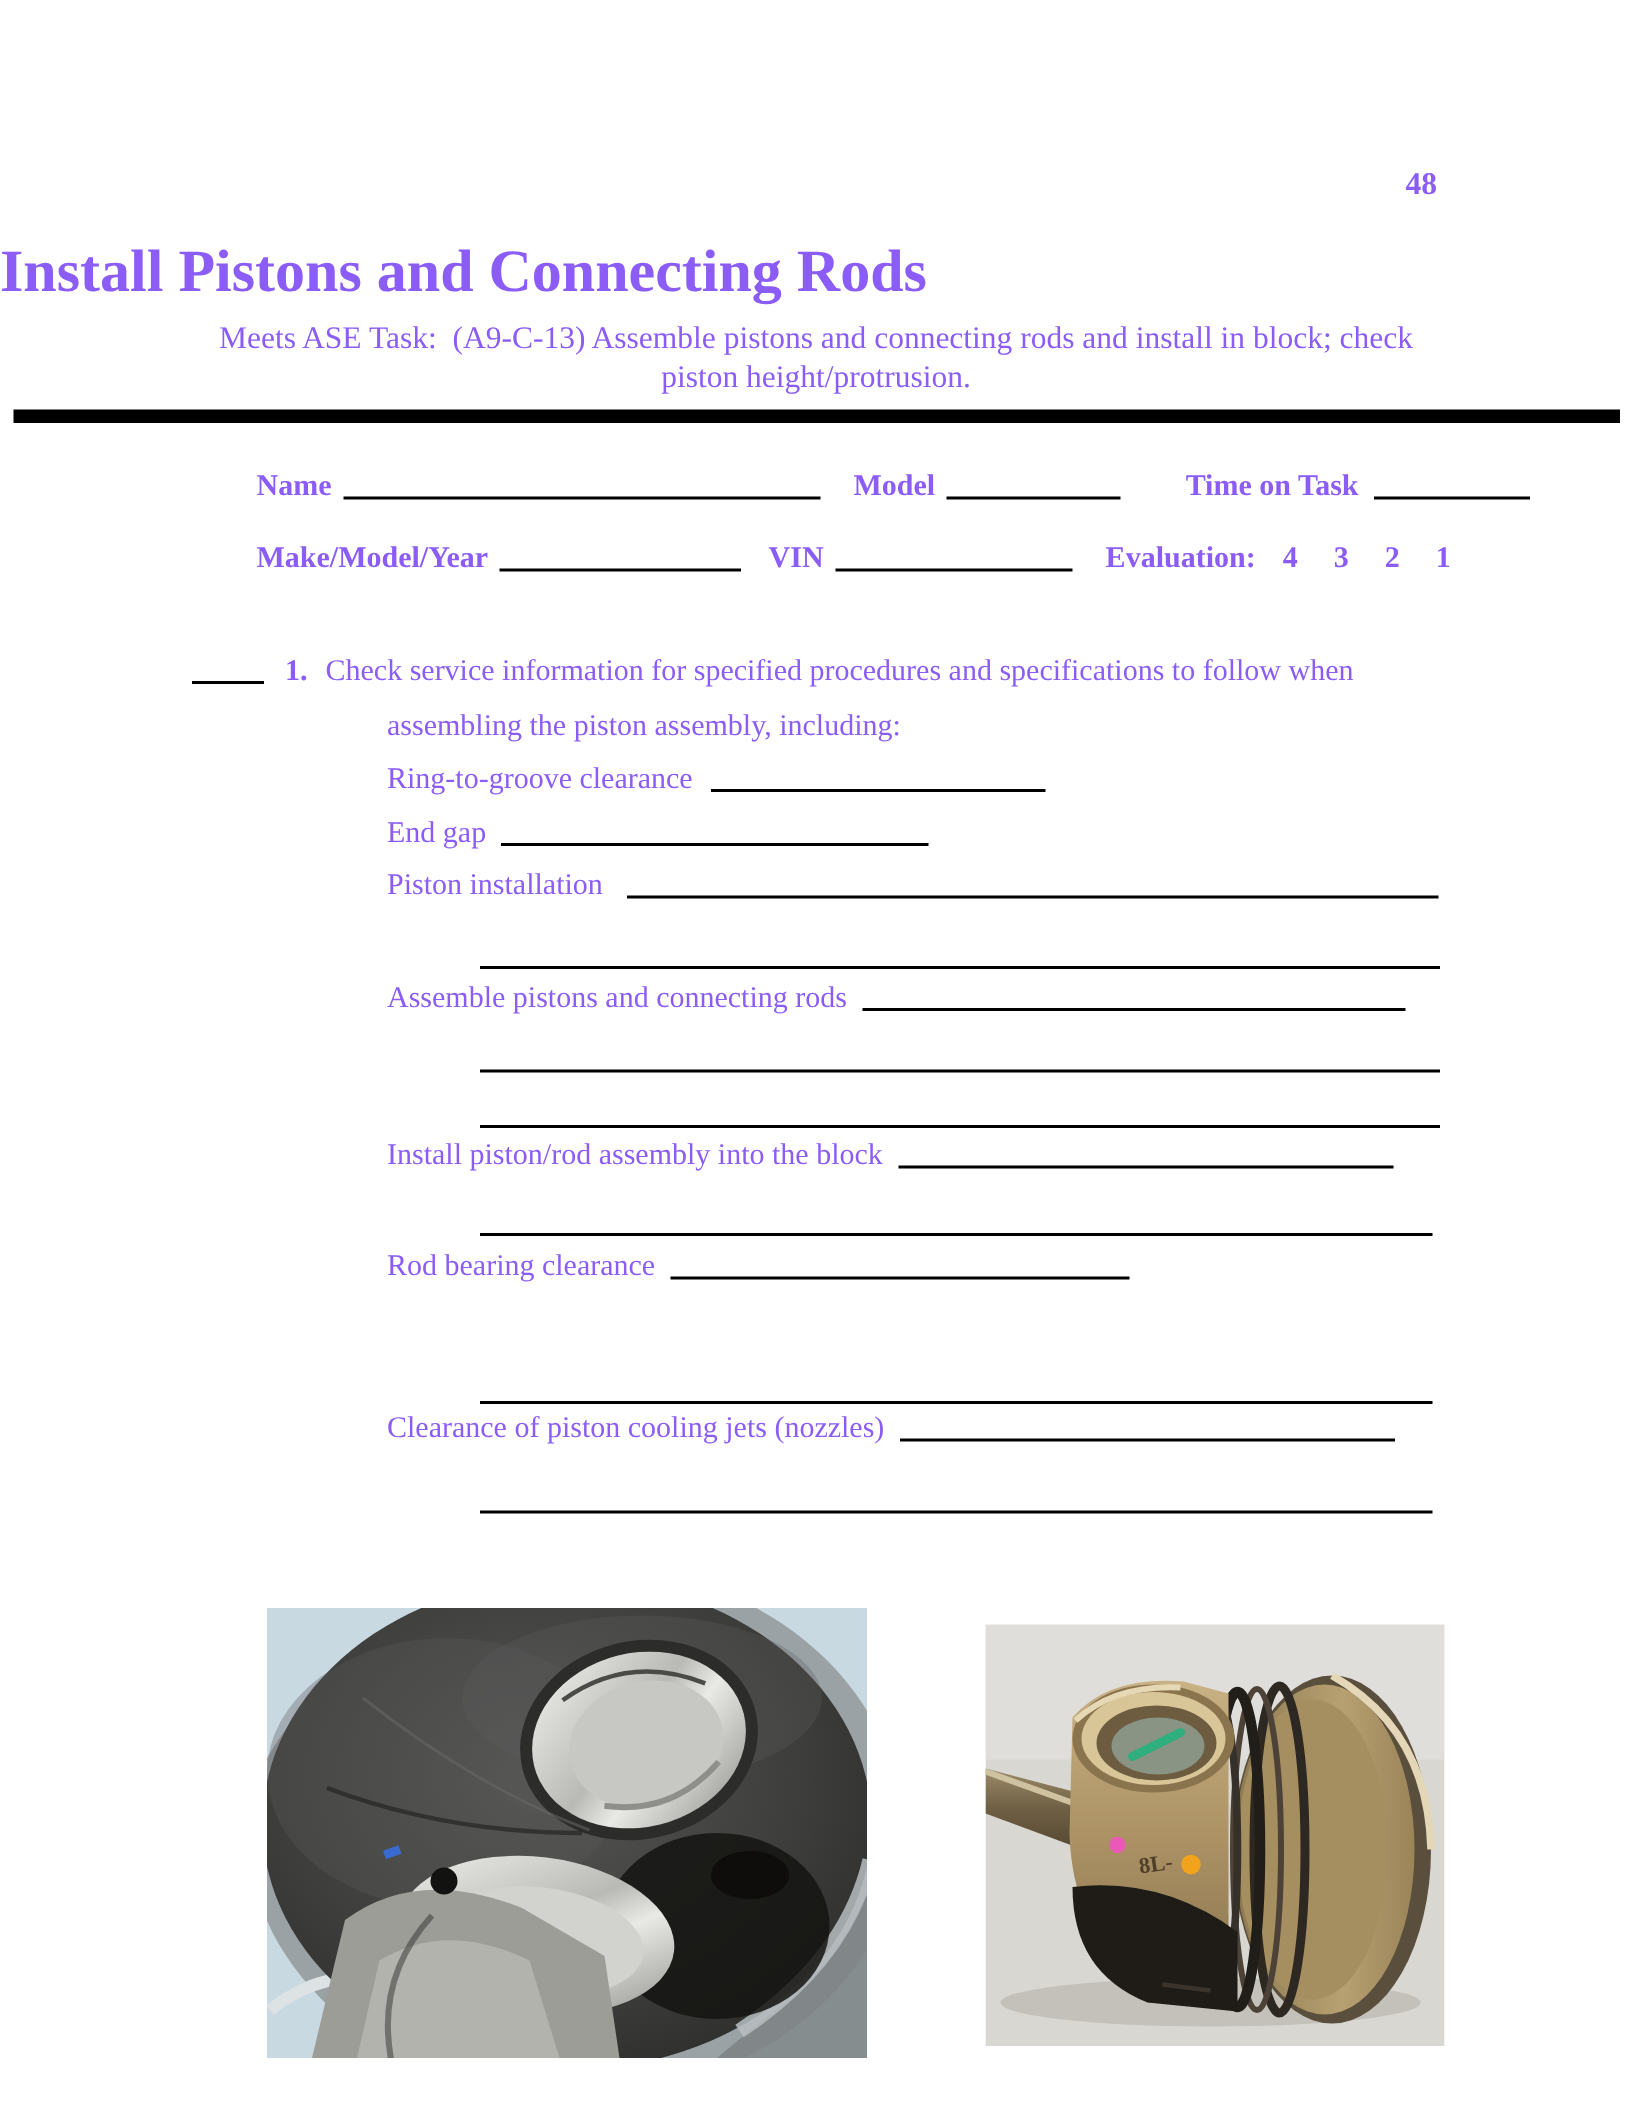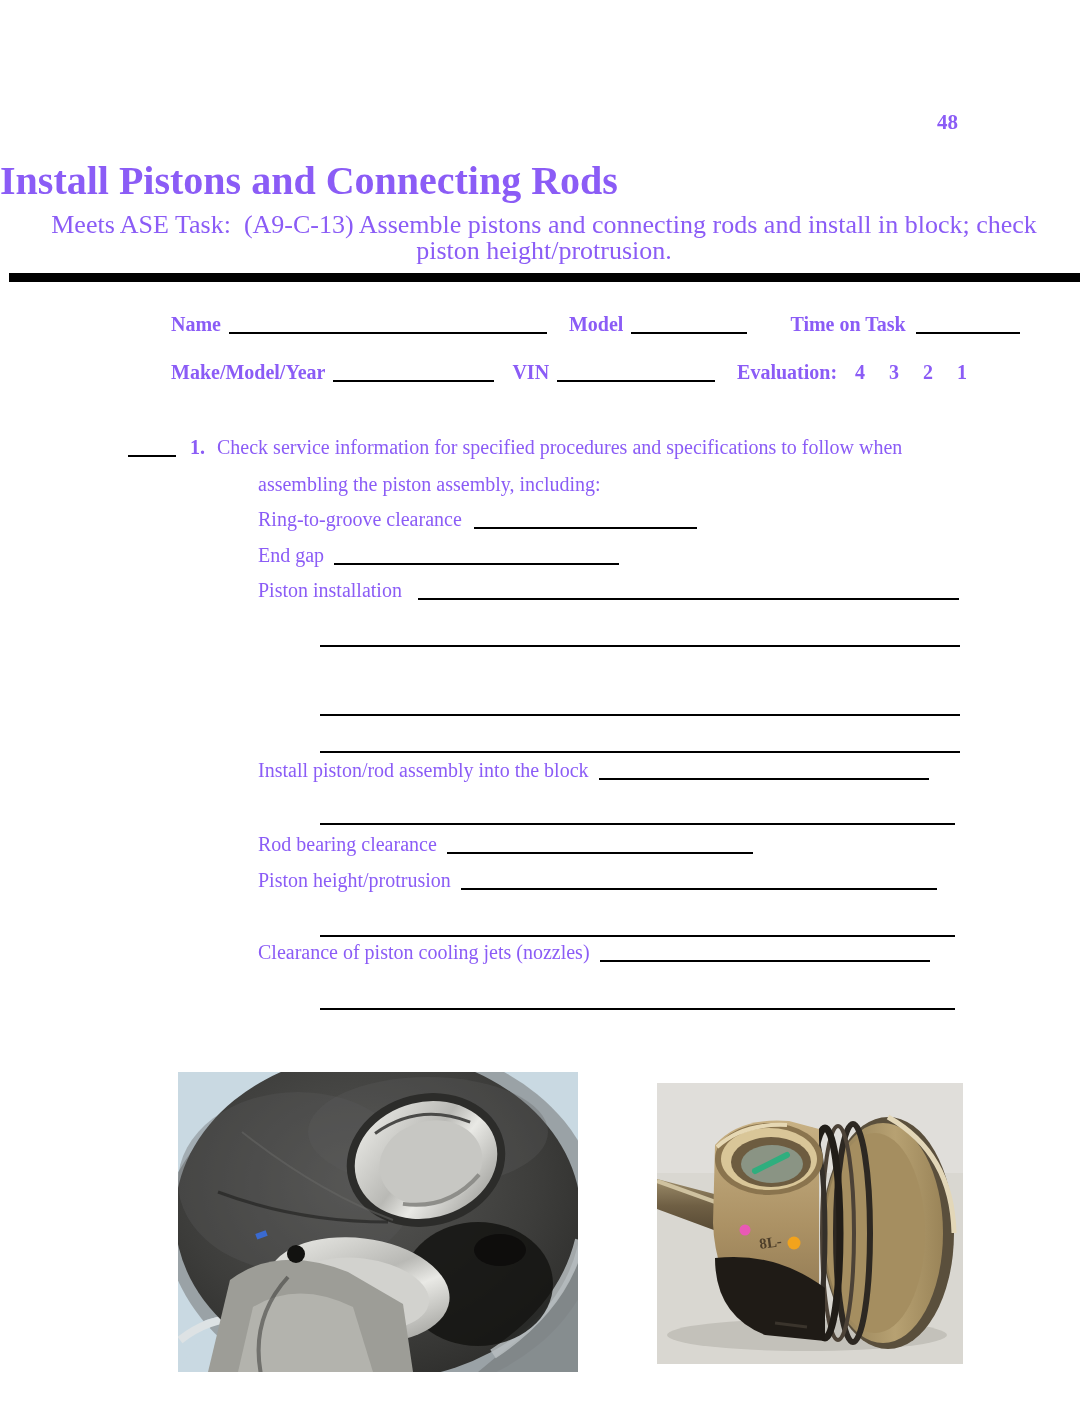--- a/index.html
+++ b/index.html
@@ -20,21 +20,21 @@
     height:12px;
     transform:translateY(3px);
   }
   .page-num { font-size:21px; font-weight:bold; }
   .title {
     position:absolute; top:158px; left:0; width:1088px;
     font-size:40px; font-weight:bold; line-height:46px;
   }
   .subtitle {
     position:absolute; top:212px; left:0; width:1088px;
-    text-align:center; font-size:26px; line-height:26px;
+    text-align:center; font-size:21px; line-height:26px;
   }
   .rule {
     position:absolute; top:273px; left:9px; right:8px; height:9px;
     background:#000;
   }
   .photo { position:absolute; display:block; }
   .eval-num { margin-left:24px; font-weight:bold; }
 </style>
 </head>
 <body>
@@ -68,37 +68,37 @@
   </div>
   <div class="row" style="top:577px; left:258px;">
     <span>Piston installation</span><span class="blank" style="width:541px; margin-left:16px;"></span>
   </div>
   <div class="row" style="top:542px; left:258px;">
     <span>End gap</span><span class="blank" style="width:285px; margin-left:10px;"></span>
   </div>
   <div class="row" style="top:624px; left:320px;">
     <span class="blank" style="width:640px;"></span>
   </div>
+  <div class="row" style="top:652px; left:258px;">
+    <span>Assemble pistons and connecting rods</span><span class="blank" style="width:362px; margin-left:10px;"></span>
+  </div>
   <div class="row" style="top:693px; left:320px;">
     <span class="blank" style="width:640px;"></span>
   </div>
   <div class="row" style="top:730px; left:320px;">
     <span class="blank" style="width:640px;"></span>
   </div>
   <div class="row" style="top:757px; left:258px;">
     <span>Install piston/rod assembly into the block</span><span class="blank" style="width:330px; margin-left:10px;"></span>
   </div>
   <div class="row" style="top:802px; left:320px;">
     <span class="blank" style="width:635px;"></span>
   </div>
   <div class="row" style="top:831px; left:258px;">
     <span>Rod bearing clearance</span><span class="blank" style="width:306px; margin-left:10px;"></span>
-  </div>
-  <div class="row" style="top:867px; left:258px;">
-    <span>Piston height/protrusion</span><span class="blank" style="width:476px; margin-left:10px;"></span>
   </div>
   <div class="row" style="top:914px; left:320px;">
     <span class="blank" style="width:635px;"></span>
   </div>
   <div class="row" style="top:939px; left:258px;">
     <span>Clearance of piston cooling jets (nozzles)</span><span class="blank" style="width:330px; margin-left:10px;"></span>
   </div>
   <div class="row" style="top:987px; left:320px;">
     <span class="blank" style="width:635px;"></span>
   </div>

